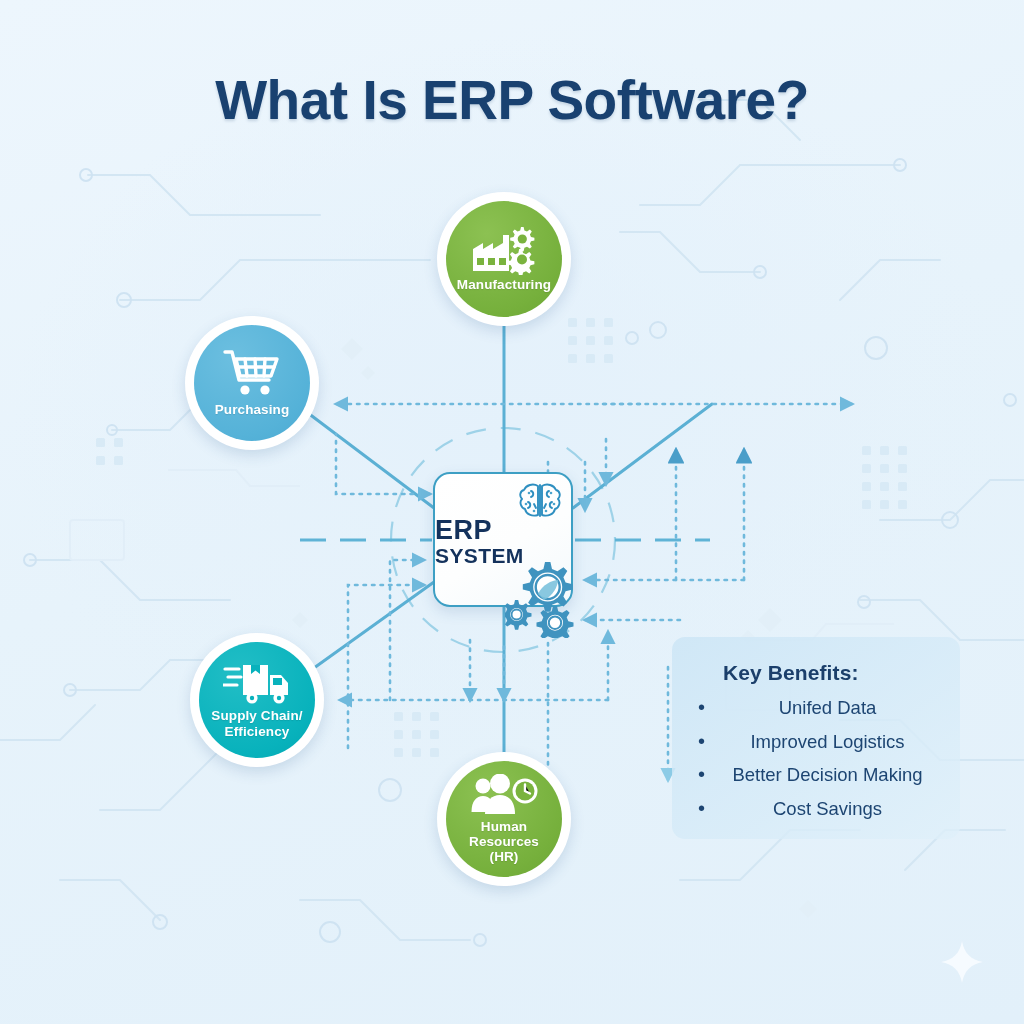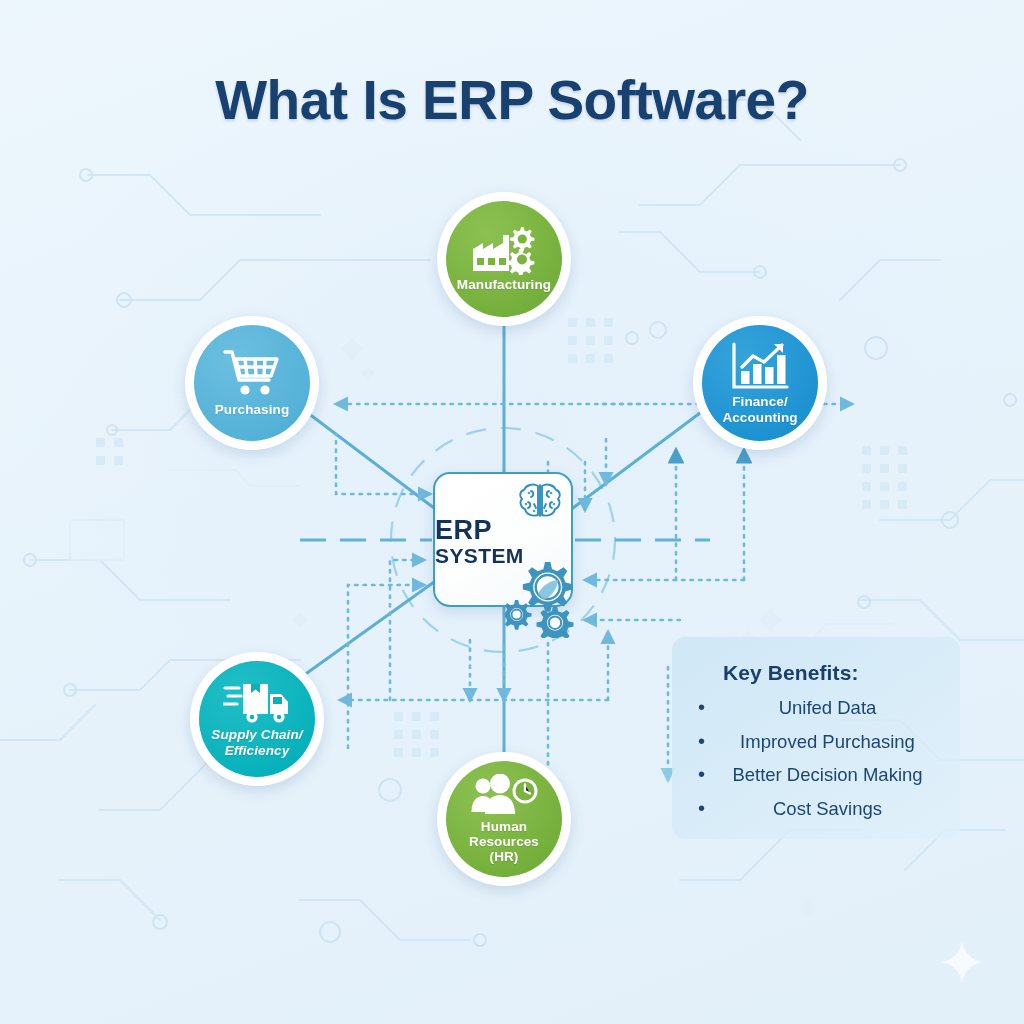--- a/index.html
+++ b/index.html
@@ -46,21 +46,21 @@
   .node-label {
     color:#ffffff; text-align:center; font-weight:bold;
     line-height:1.12; letter-spacing:0.1px;
     text-shadow:0 1px 1px rgba(0,0,0,0.10);
   }
 
   
   #node-manufacturing { left:437px; top:192px;  width:134px; height:134px; }
   #node-purchasing    { left:185px; top:316px;  width:134px; height:134px; }
   #node-finance       { left:693px; top:316px;  width:134px; height:134px; }
-  #node-supplychain   { left:190px; top:652px;  width:134px; height:134px;font-style:italic; }
+  #node-supplychain   { left:190px; top:633px;  width:134px; height:134px; }
   #node-hr            { left:437px; top:752px;  width:134px; height:134px; }
 
   #node-manufacturing .node-inner { background:radial-gradient(circle at 35% 28%, #8cc152 0%, #76b03c 70%, #6ba535 100%); }
   #node-purchasing    .node-inner { background:radial-gradient(circle at 35% 28%, #6cbfe0 0%, #55b2d8 70%, #4aa9d2 100%); }
   #node-finance       .node-inner { background:radial-gradient(circle at 35% 28%, #35a3da 0%, #1f93d2 70%, #1889ca 100%); }
   #node-supplychain   .node-inner { background:radial-gradient(circle at 35% 28%, #22bec6 0%, #08b2bc 70%, #02a7b2 100%); }
   #node-hr            .node-inner { background:radial-gradient(circle at 35% 28%, #8cc152 0%, #76b03c 70%, #6ba535 100%); }
 
   .node-icon svg { display:block; }
   #node-manufacturing .node-label,
@@ -302,44 +302,20 @@
             <path d="M14 19 L51 19"></path>
           </g>
           <circle cx="22" cy="42" r="4.6" fill="#ffffff"></circle>
           <circle cx="42" cy="42" r="4.6" fill="#ffffff"></circle>
         </svg>
       </div>
       <div class="node-label">Purchasing</div>
     </div>
   </div>
 
-  <div class="node" id="node-finance">
-    <div class="node-inner">
-      <div class="node-icon">
-        <svg width="60" height="52" viewBox="0 0 60 52" xmlns="http://www.w3.org/2000/svg">
-          <g stroke="#ffffff" stroke-width="3.2" fill="none" stroke-linecap="round">
-            <path d="M4 3 L4 46 L57 46"></path>
-          </g>
-          <g fill="#ffffff">
-            <rect x="11" y="30" width="8.5" height="13"></rect>
-            <rect x="23" y="23" width="8.5" height="20"></rect>
-            <rect x="35" y="26" width="8.5" height="17"></rect>
-            <rect x="47" y="14" width="8.5" height="29"></rect>
-          </g>
-          <g stroke="#ffffff" stroke-width="3.2" fill="none" stroke-linecap="round" stroke-linejoin="round">
-            <path d="M12 26 L23 15 L34 21 L52 4"></path>
-          </g>
-          <path d="M53 3 L44 3 L53 12 Z" fill="#ffffff"></path>
-        </svg>
-      </div>
-      <div class="node-label">
-        <span>Finance/</span><br><span>Accounting</span>
-      </div>
-    </div>
-  </div>
 
   <div class="node" id="node-supplychain">
     <div class="node-inner">
       <div class="node-icon">
         <svg width="68" height="44" viewBox="0 0 68 44" xmlns="http://www.w3.org/2000/svg">
           <g stroke="#ffffff" stroke-width="3.2" stroke-linecap="round">
             <path d="M2 8 L16 8"></path>
             <path d="M5 16 L18 16"></path>
             <path d="M0 24 L14 24"></path>
           </g>
@@ -432,21 +408,21 @@
       </g>
       <circle cx="50" cy="70.7" r="8" fill="#ffffff"></circle>
       <circle cx="50" cy="70.7" r="6.2" fill="none" stroke="#3f93bf" stroke-width="2"></circle>
     </svg>
   </div>
 
   <div id="benefits">
     <div id="benefits-title">Key Benefits:</div>
     <ul id="benefits-list">
       <li>Unifed Data</li>
-      <li>Improved Purchasing</li>
+      <li>Improved Logistics</li>
       <li>Better Decision Making</li>
       <li>Cost Savings</li>
     </ul>
   </div>
 
   <div id="sparkle">
     <svg width="44" height="44" viewBox="0 0 44 44" xmlns="http://www.w3.org/2000/svg">
       <path d="M22 1 C24 13 31 20 43 22 C31 24 24 31 22 43 C20 31 13 24 1 22 C13 20 20 13 22 1 Z" fill="#f7fbff" opacity="0.95"></path>
     </svg>
   </div>

